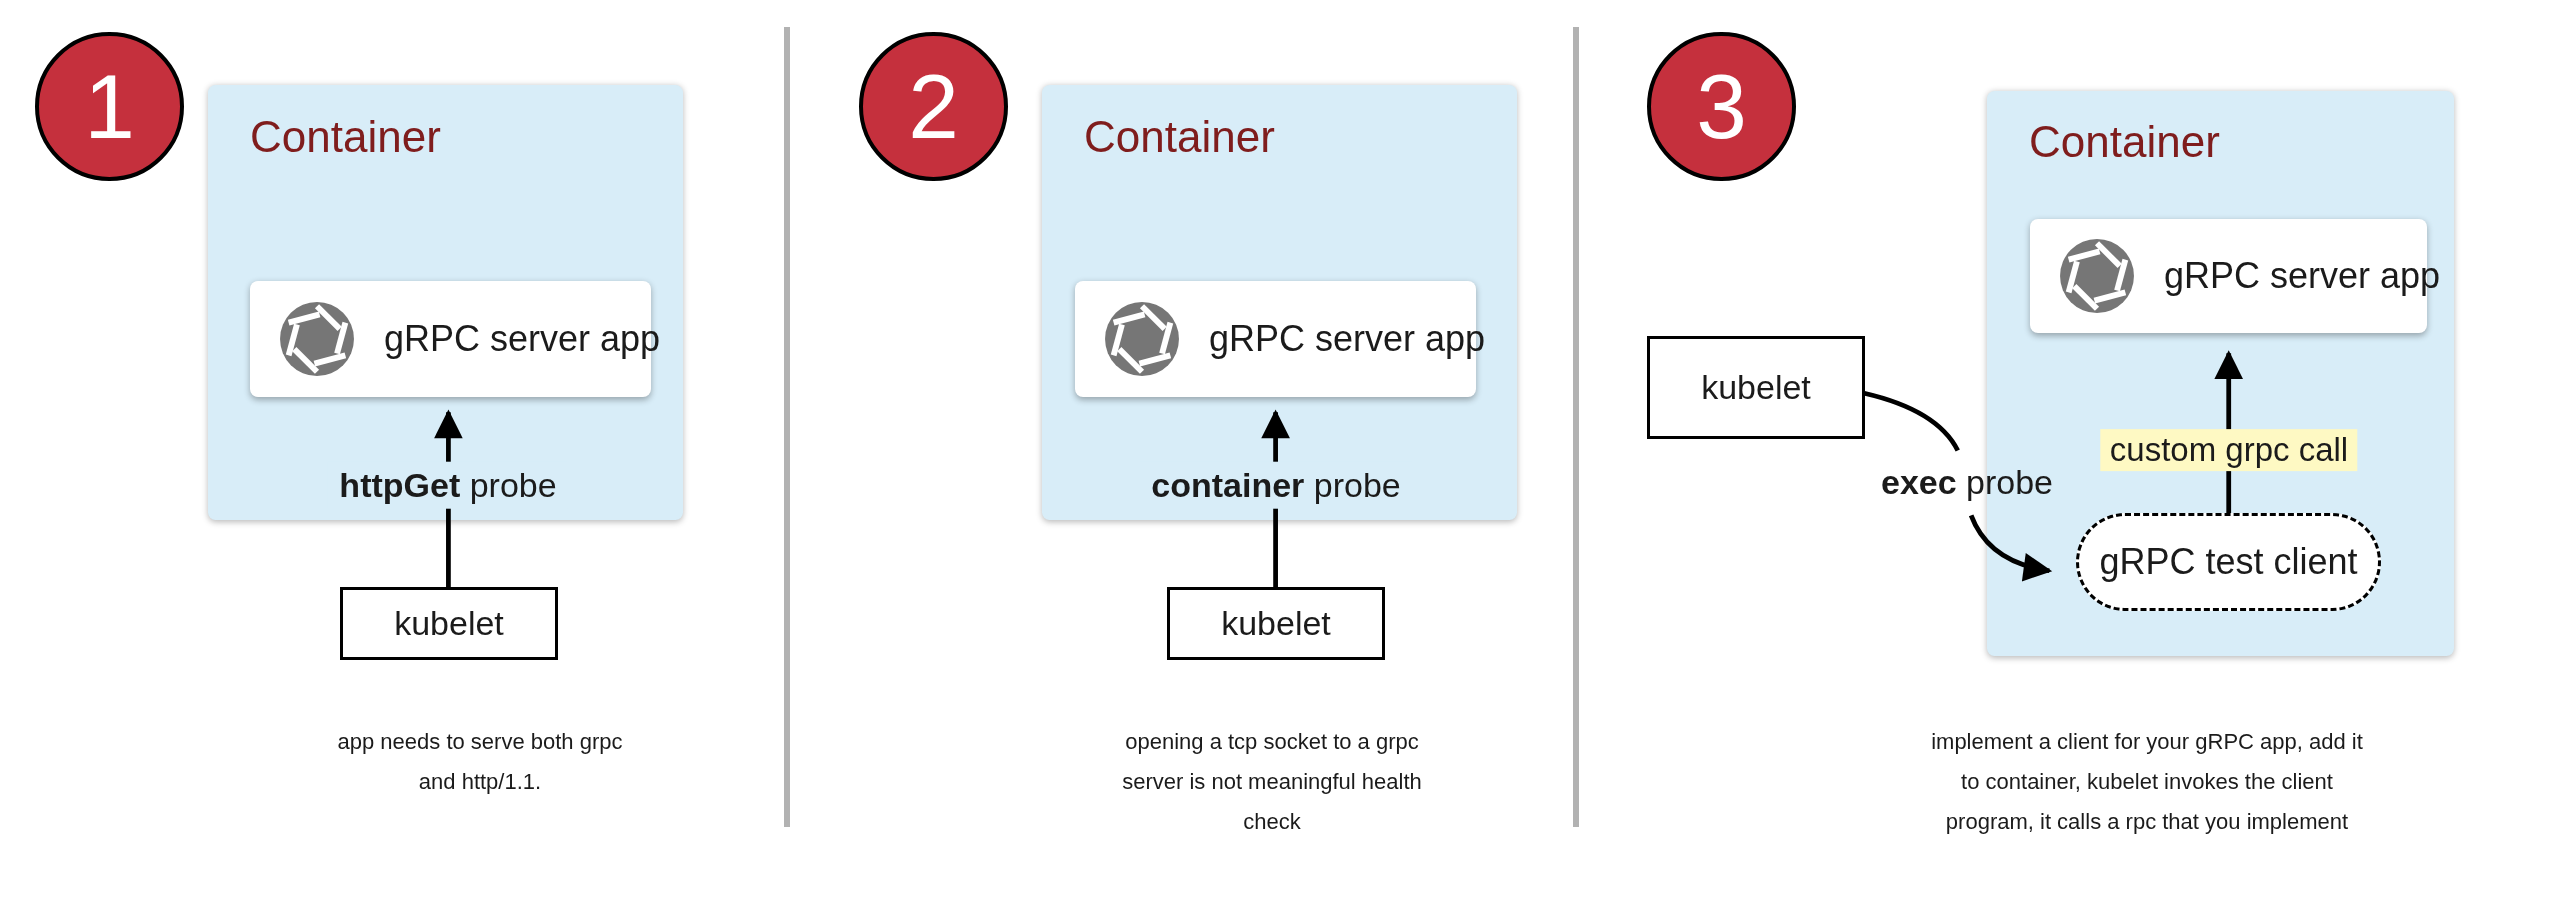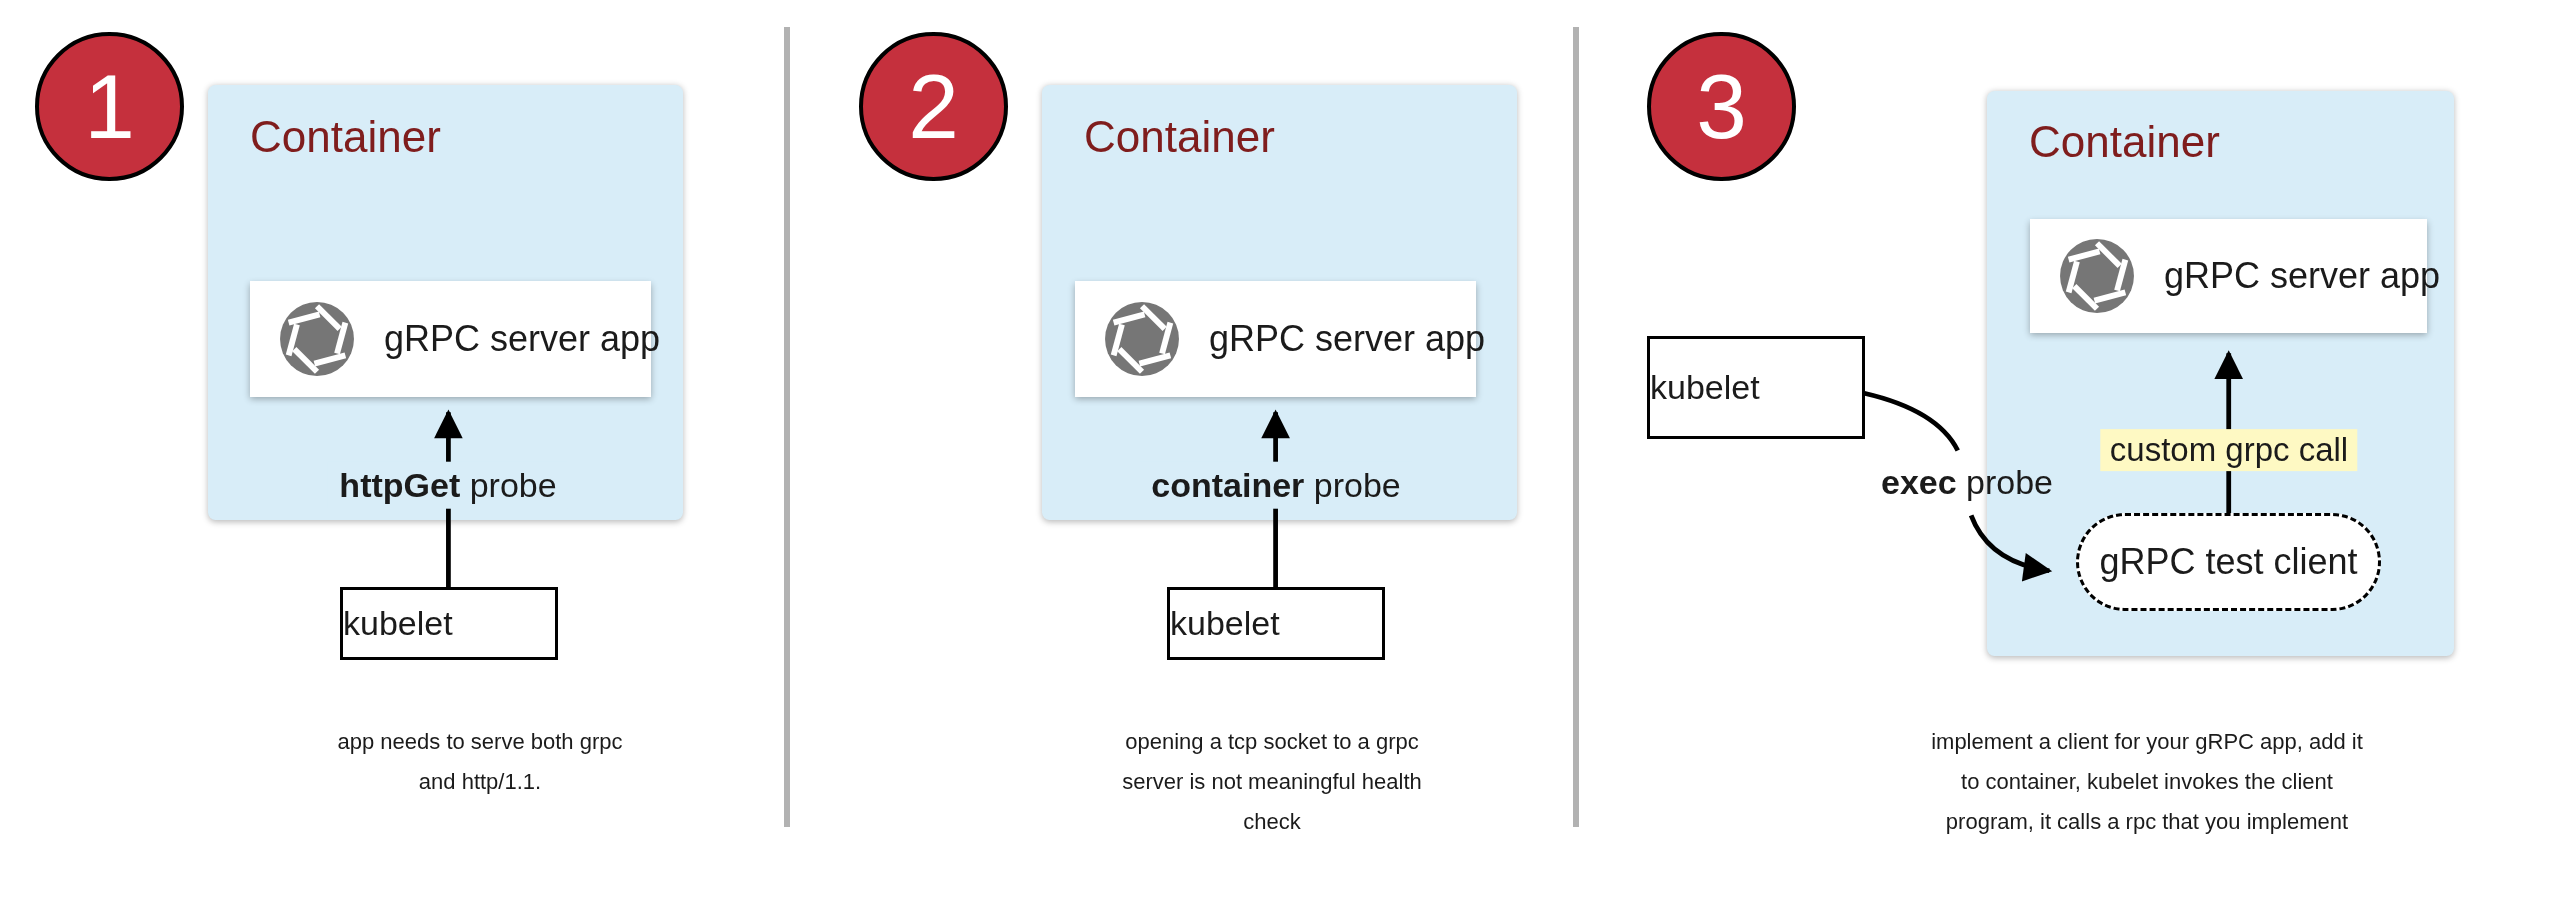--- a/index.html
+++ b/index.html
@@ -22,32 +22,32 @@
   .container-box{
     border-radius:7.6px;
     box-shadow:0 1.9px 6.7px rgba(0,0,0,0.28);
     z-index:1;
   }
   .container-label{
     font-size:44px;color:#7f1d1d;z-index:10;
   }
   
   .card{
-    background:#fff;border-radius:0;
+    background:#fff;border-radius:8px;
     box-shadow:0 2.9px 6.7px rgba(0,0,0,0.30);
     display:flex;align-items:center;
     padding-left:25px;box-sizing:border-box;
     z-index:10;
   }
   .card-label{font-size:36px;margin-left:25px;white-space:nowrap;}
   .aperture{width:84px;height:84px;flex:0 0 auto;}
   
   .kubelet{
     background:#fff;border:3.8px solid #000;box-sizing:border-box;
-    display:flex;align-items:center;justify-content:flex-start;
+    display:flex;align-items:center;justify-content:center;
     font-size:34px;z-index:10;
   }
   
   .probe-label{
     transform:translate(-50%,-50%);
     font-size:34px;white-space:nowrap;
     padding:3.8px 11.4px;z-index:10;
   }
   .probe-label b{font-weight:bold;}
   .plain-label{

